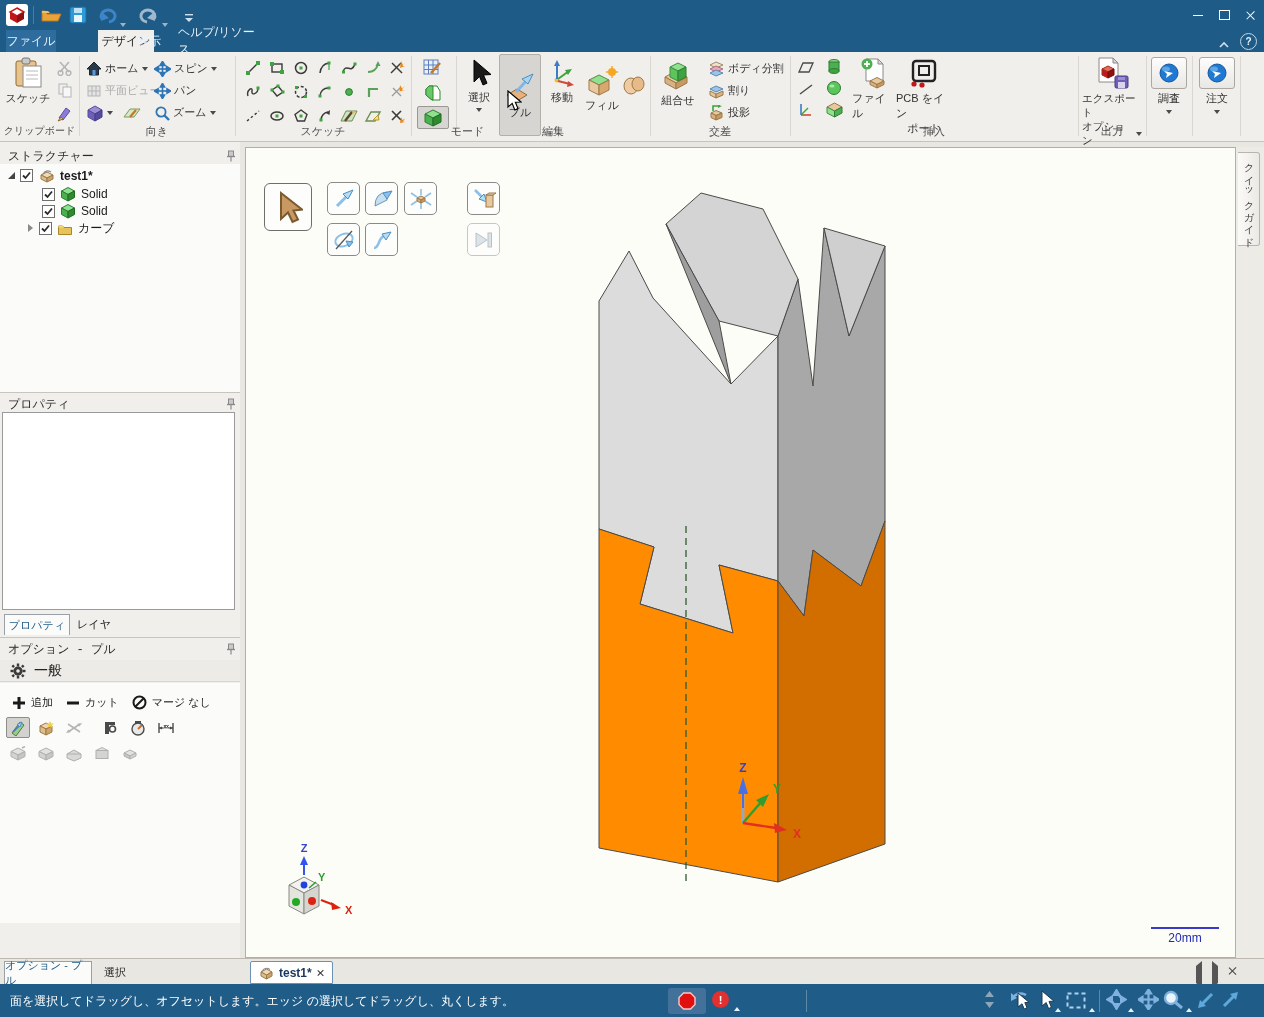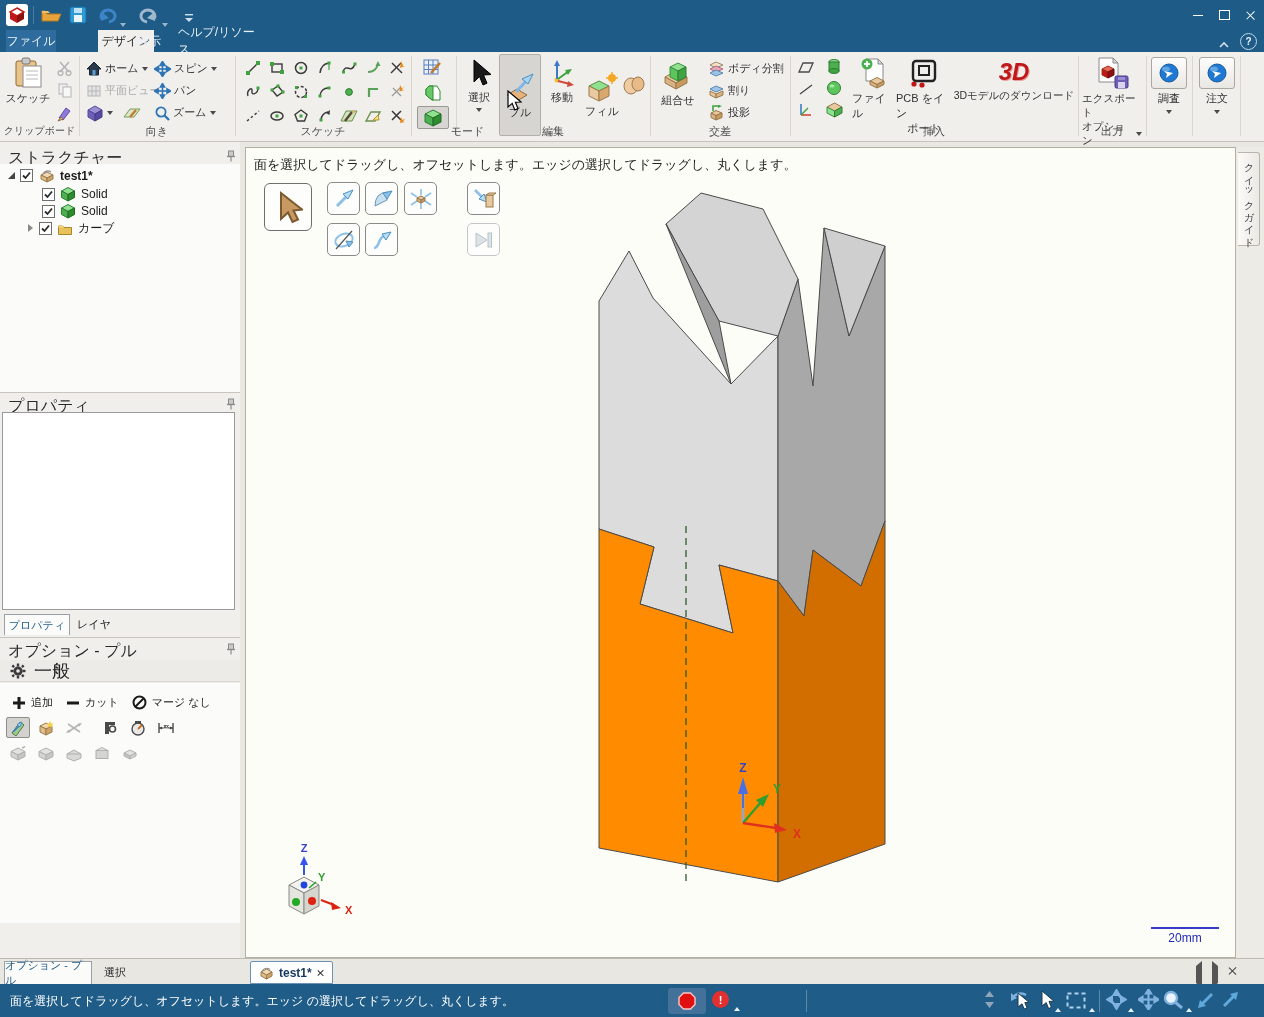--- a/index.html
+++ b/index.html
@@ -34,21 +34,21 @@
   .lblrow{display:flex;align-items:center;gap:3px;font-size:11px;color:#333;height:21px;}
   .dis{color:#A8A8A8;}
   .tri-d{width:0;height:0;border-left:3.5px solid transparent;border-right:3.5px solid transparent;border-top:4px solid #4A4A4A;display:inline-block;}
   .tri-d.lt{border-top-color:#9AB4C8;}
   .selbg{background:#D7D5D1;border:1px solid #B3B0AA;border-radius:2px;}
   .modebtn{width:32px;height:23px;display:flex;align-items:center;justify-content:center;border-radius:2px;}
   .modebtn.sel{background:#D7D5D1;border:1px solid #9A9892;box-sizing:border-box;}
   .skbtn{width:22px;height:22px;display:flex;align-items:center;justify-content:center;}
   .raised{background:linear-gradient(#FDFDFC,#E9E7E3);border:1px solid #ABA8A1;border-radius:3px;display:flex;align-items:center;justify-content:center;}
   
-  .panelhdr{font-size:16px;color:#2A2A2A;}
+  .panelhdr{font-size:12px;color:#2A2A2A;font-family:Liberation Mono, monospace;}
   .hairline{background:#C9C5BE;}
   .treelabel{font-size:12px;color:#1A1A1A;}
   .cb{width:13px;height:13px;background:#fff;border:1px solid #707070;display:flex;align-items:center;justify-content:center;box-sizing:border-box;}
   .exp-open{width:0;height:0;border-left:7px solid transparent;border-bottom:7px solid #444;}
   .exp-c{width:6px;height:9px;position:relative;}
   .exp-c:before{content:"";position:absolute;left:0;top:0;width:0;height:0;border-top:4.5px solid transparent;border-bottom:4.5px solid transparent;border-left:5.5px solid #8A8A8A;}
   .ptab{height:20px;display:flex;align-items:center;justify-content:center;font-size:11px;}
   .ptab.active{background:#FBFBFA;border:1px solid #9AA0A8;border-bottom:none;color:#1F5C87;}
   .ptab.idle{color:#222;}
   .optrow-lbl{font-size:11px;color:#222;}
@@ -462,21 +462,21 @@
         <circle cx="10" cy="22" r="2.5" fill="#F0C030"></circle>
         <line x1="10" y1="21" x2="10" y2="6" stroke="#3B7CC4" stroke-width="2"></line>
         <polygon points="10,2 7,8 13,8" fill="#3B7CC4"></polygon>
         <line x1="11" y1="21" x2="22" y2="13" stroke="#3FA33F" stroke-width="2"></line>
         <polygon points="25,11 18,12 21,17" fill="#3FA33F"></polygon>
         <line x1="11" y1="23" x2="23" y2="26" stroke="#D04A3A" stroke-width="2"></line>
         <polygon points="27,27 21,23 20,29" fill="#D04A3A"></polygon>
       </svg>
     <span class="cap">移動</span>
   </div>
-  <div class="abs rbig" style="left:583px;top:20px;width:38px;">
+  <div class="abs rbig" style="left:583px;top:14px;width:38px;">
     <svg width="34" height="30">
         <circle cx="27" cy="6" r="4" fill="#F5A623"></circle>
         <g stroke="#F5A623" stroke-width="1.4">
           <line x1="27" y1="0" x2="27" y2="2"></line>
           <line x1="27" y1="10" x2="27" y2="12"></line>
           <line x1="21" y1="6" x2="23" y2="6"></line>
           <line x1="31" y1="6" x2="33" y2="6"></line>
         </g>
         <polygon points="4,14 14,9 24,14 14,19" fill="#8FE08F" stroke="#5A8A3A"></polygon>
         <polygon points="4,14 14,19 14,29 4,24" fill="#EBC9A0" stroke="#9A7A4A"></polygon>
@@ -578,24 +578,20 @@
   <div class="abs rbig" style="left:896px;top:5px;width:56px;">
     <svg width="34" height="32">
         <rect x="6" y="4" width="22" height="20" rx="3" fill="none" stroke="#222" stroke-width="2.4"></rect>
         <rect x="12" y="9" width="10" height="9" fill="none" stroke="#222" stroke-width="2"></rect>
         <circle cx="7" cy="27" r="2.6" fill="#C01818"></circle>
         <circle cx="15" cy="28" r="2.6" fill="#C01818"></circle>
       </svg>
     <span class="cap">PCB をイン</span>
     <span>ポート</span>
   </div>
-  <div class="abs rbig" style="left:952px;top:5px;width:124px;">
-    <div style="font-size:24px;font-weight:bold;font-style:italic;color:#C01818;line-height:30px;text-shadow:1px 1px 0 #E8A0A0;">3D</div>
-    <span class="cap" style="font-size:10.5px;">3Dモデルのダウンロード</span>
-  </div>
   <div class="abs glabel" style="left:790px;width:288px;">挿入</div>
 
   <div class="abs rbig" style="left:1082px;top:4px;width:60px;">
     <svg width="34" height="34">
         <path d="M4 2 L18 2 L23 7 L23 26 L4 26 Z" fill="#FFFFFF" stroke="#8A8A8A"></path>
         <path d="M18 2 L18 7 L23 7 Z" fill="#D9D9D9" stroke="#8A8A8A"></path>
         <polygon points="13,10 19,13 13,16 7,13" fill="#E86A5A" stroke="#A03020"></polygon>
         <polygon points="7,13 13,16 13,22 7,19" fill="#C01818" stroke="#A03020"></polygon>
         <polygon points="19,13 13,16 13,22 19,19" fill="#8E1010" stroke="#6E0C0C"></polygon>
         <rect x="20" y="20" width="13" height="12" rx="1.5" fill="#6F5FB8" stroke="#453C85"></rect>
@@ -740,21 +736,21 @@
           <rect x="6.8" y="0.5" width="2.4" height="3"></rect>
           <rect x="6.8" y="12.5" width="2.4" height="3"></rect>
           <rect x="0.5" y="6.8" width="3" height="2.4"></rect>
           <rect x="12.5" y="6.8" width="3" height="2.4"></rect>
           <rect x="2" y="2" width="2.4" height="2.4" transform="rotate(45 3.2 3.2)"></rect>
           <rect x="11.6" y="2" width="2.4" height="2.4" transform="rotate(45 12.8 3.2)"></rect>
           <rect x="2" y="11.6" width="2.4" height="2.4" transform="rotate(45 3.2 12.8)"></rect>
           <rect x="11.6" y="11.6" width="2.4" height="2.4" transform="rotate(45 12.8 12.8)"></rect>
         </g>
       </svg>
-    <span class="optrow-lbl" style="margin-left:8px;font-size:18px;">一般</span>
+    <span class="optrow-lbl" style="margin-left:8px;font-size:14px;">一般</span>
   </div>
   <div class="abs" style="left:0;top:541px;width:240px;height:240px;background:#FBFBFA;">
 
     <div class="abs row" style="left:12px;top:12px;gap:5px;">
       <svg width="14" height="14">
           <rect x="5.5" y="1" width="3" height="12" fill="#1A1A1A"></rect>
           <rect x="1" y="5.5" width="12" height="3" fill="#1A1A1A"></rect>
         </svg>
       <span class="optrow-lbl">追加</span>
       <svg width="14" height="14" style="margin-left:8px;">
@@ -898,21 +894,20 @@
       <polygon points="58,708 54,717 62,717" fill="#3355EE"></polygon>
       <line x1="63" y1="740" x2="70" y2="734" stroke="#2F9E2F" stroke-width="1.6"></line>
       <line x1="75" y1="752" x2="88" y2="757" stroke="#DD2211" stroke-width="2"></line>
       <polygon points="95,760 85,754 86,762" fill="#DD2211"></polygon>
       <text x="58" y="704" text-anchor="middle" font-size="11" font-weight="bold" fill="#3344CC">Z</text>
       <text x="72" y="733" font-size="11" font-weight="bold" fill="#2F9E2F">Y</text>
       <text x="99" y="766" font-size="11" font-weight="bold" fill="#DD2211">X</text>
     </g>
   </svg>
 
-  <div class="abs hint" style="left:8px;top:8px;">面を選択してドラッグし、オフセットします。エッジの選択してドラッグし、丸くします。</div>
 
   <div class="abs vtool big" style="left:18px;top:35px;width:46px;height:46px;">
     <svg width="30" height="34">
         <path d="M8 3 L8 29 L15 22.5 L19.5 32 L25 29.5 L20.5 20.5 L29 19.5 Z" fill="#C89A62" stroke="#7A5A30" stroke-width="2"></path>
       </svg>
   </div>
   <div class="abs vtool" style="left:81px;top:34px;width:31px;height:31px;">
     <svg width="22" height="22">
         <line x1="4" y1="18" x2="14" y2="8" stroke="#8CC0E8" stroke-width="3"></line>
         <polygon points="20,2 10,6 15,11" fill="#B8DCF2" stroke="#4A90C4"></polygon>

